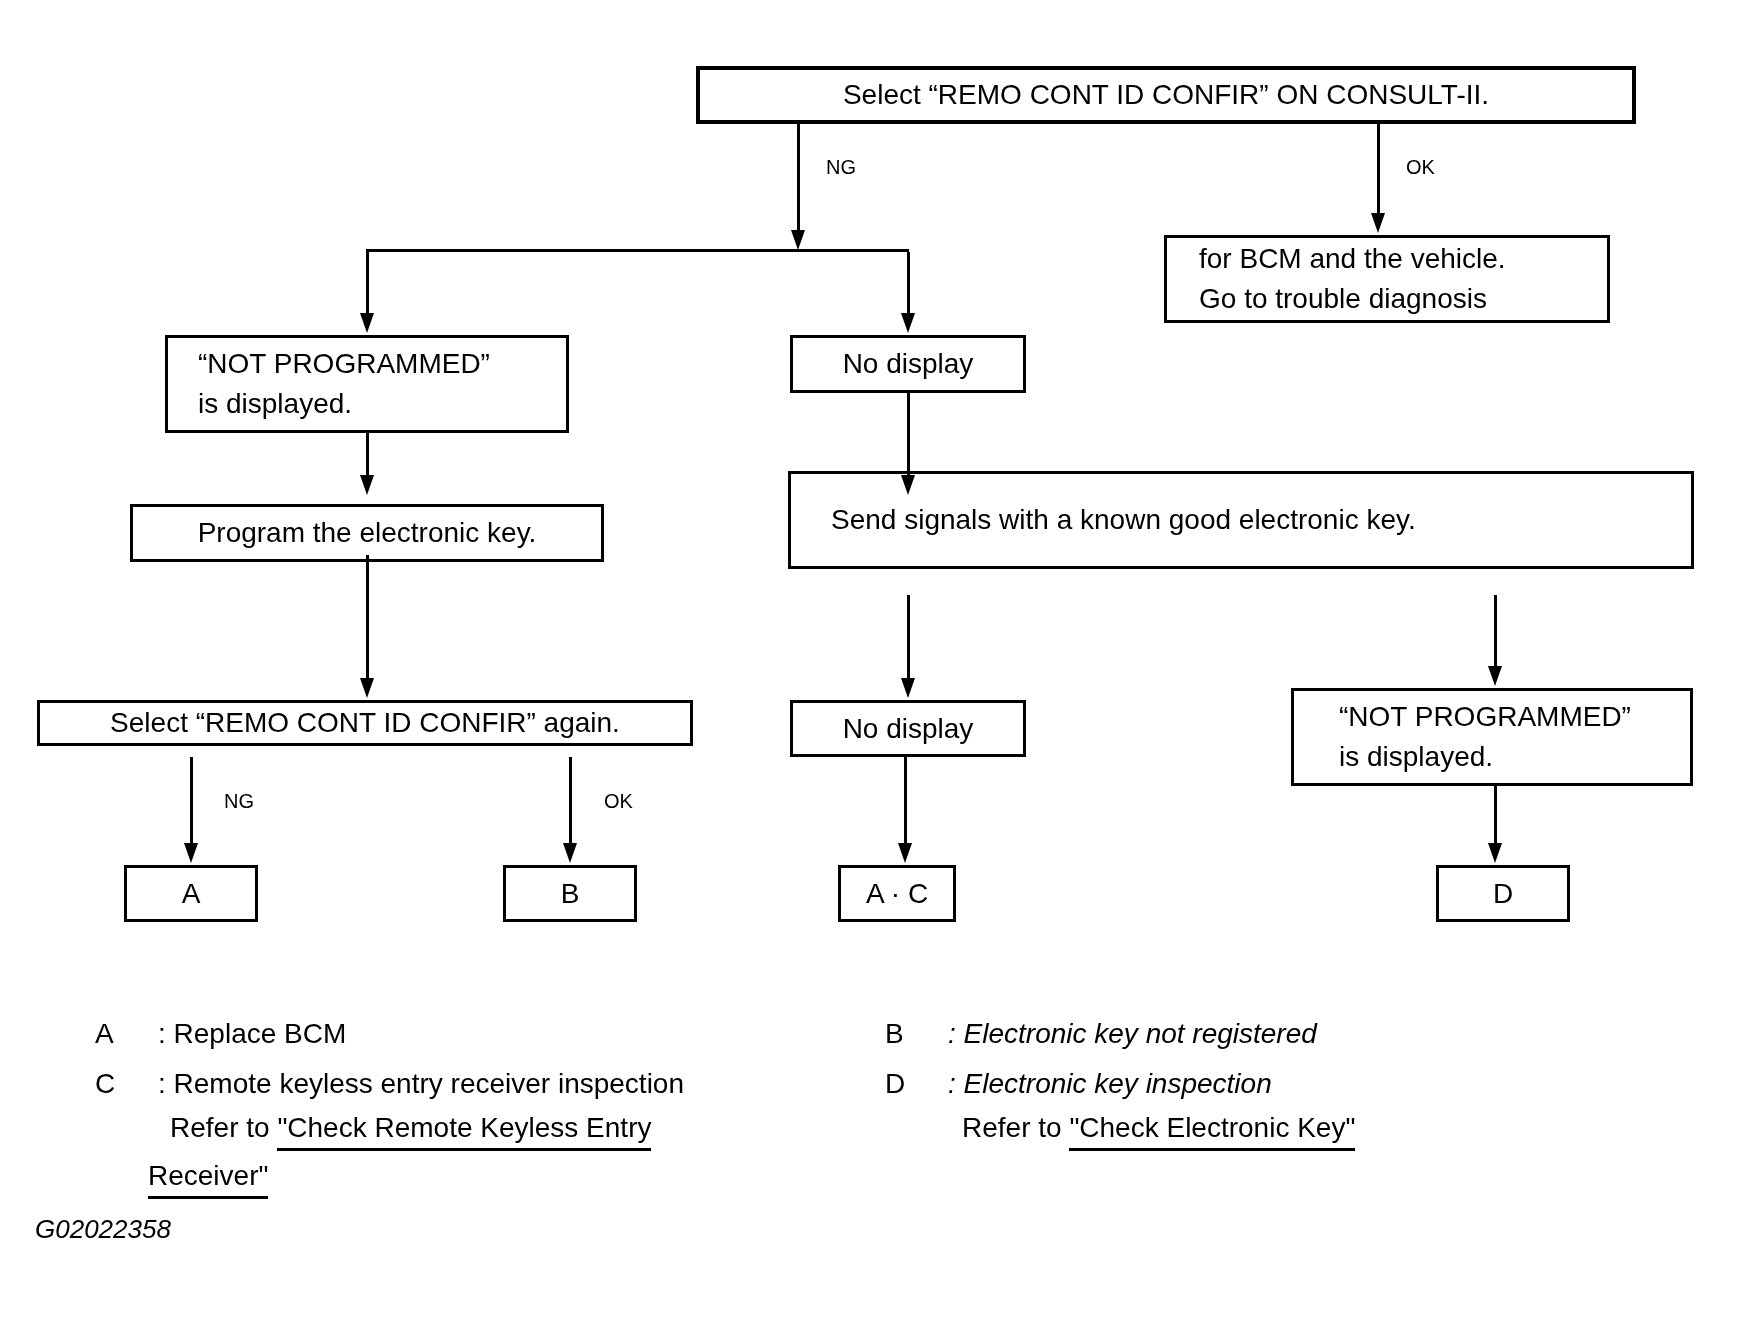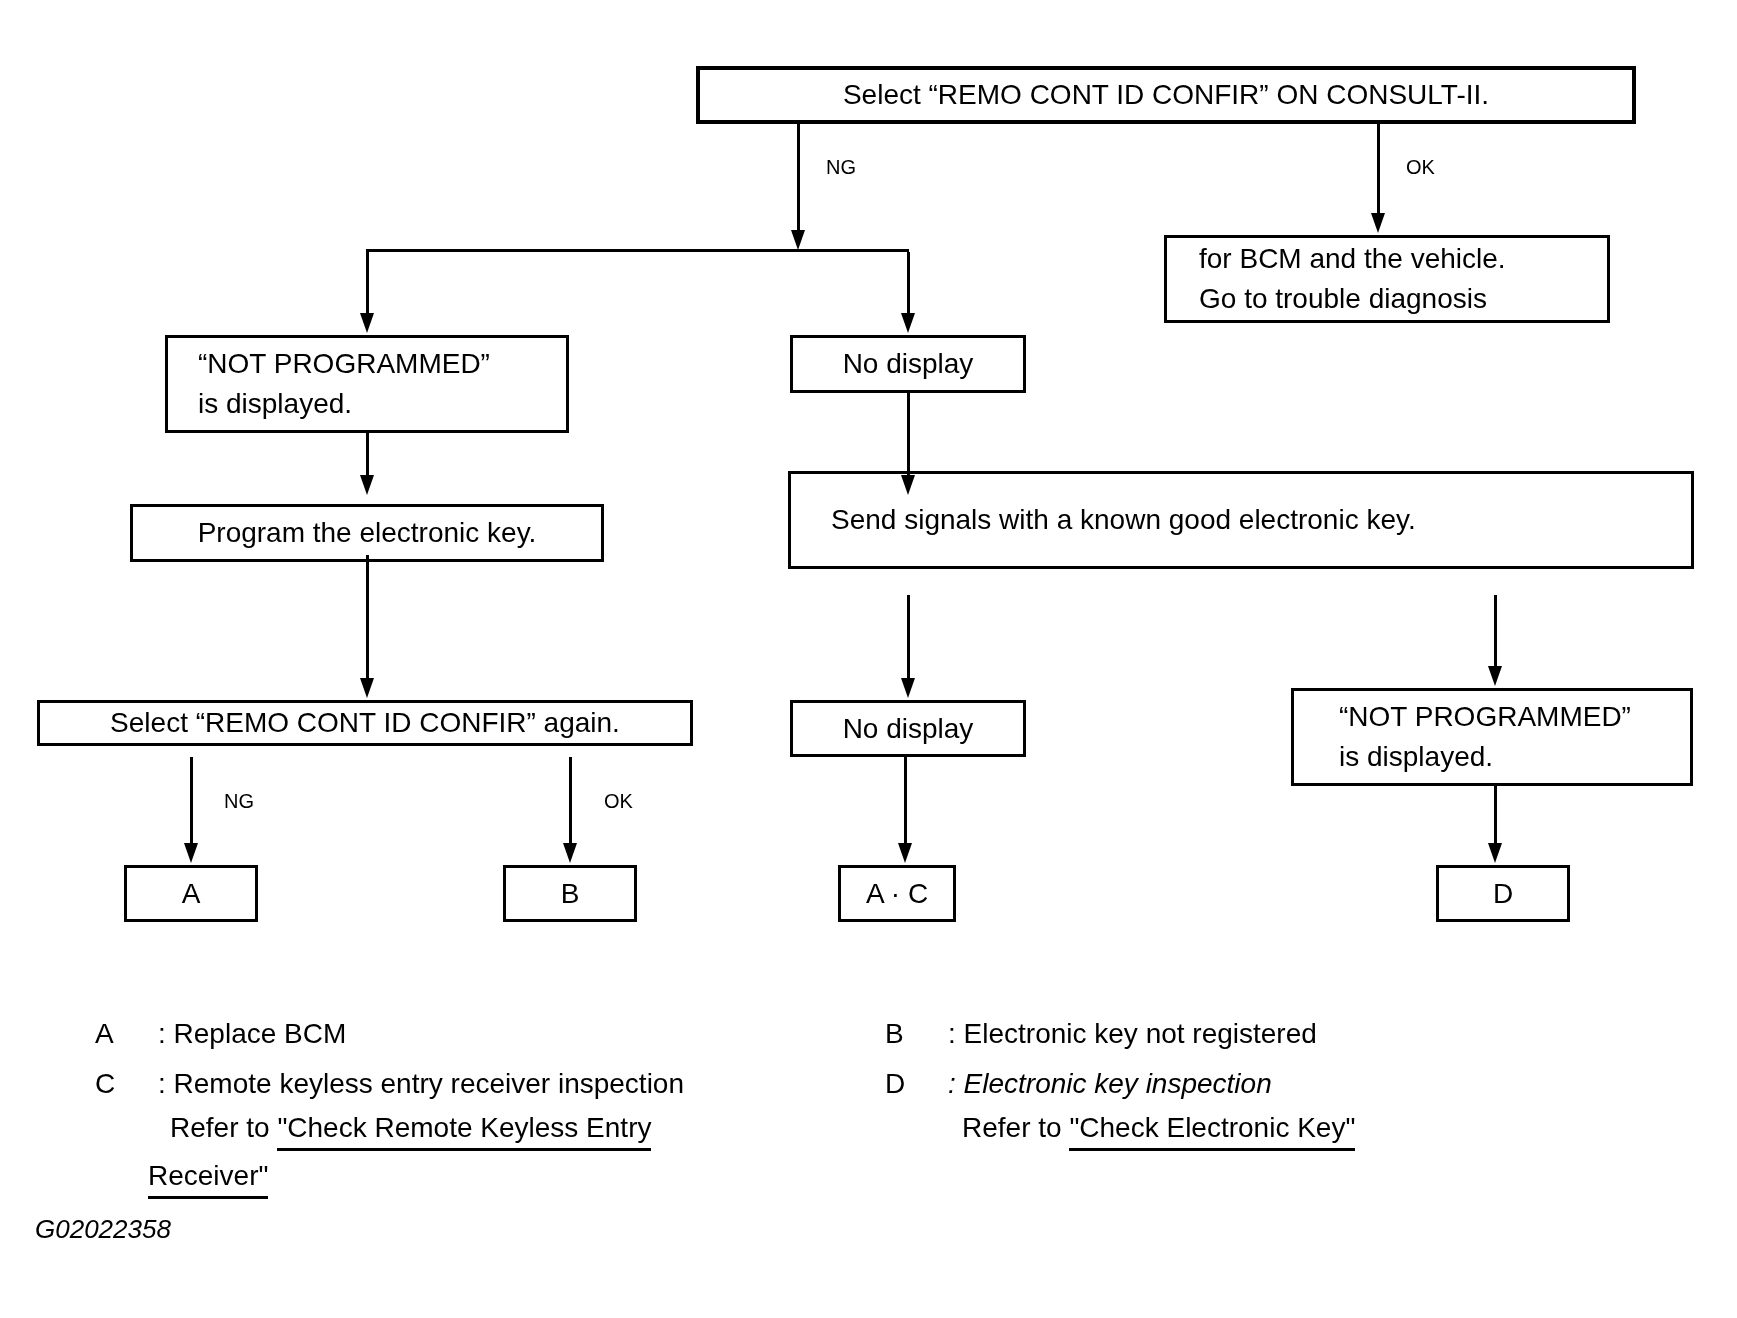--- a/index.html
+++ b/index.html
@@ -101,21 +101,21 @@
 
   <div class="elabel" style="left:826px;top:156px;">NG</div>
   <div class="elabel" style="left:1406px;top:156px;">OK</div>
   <div class="elabel" style="left:224px;top:790px;">NG</div>
   <div class="elabel" style="left:604px;top:790px;">OK</div>
 
   <div class="lg" style="left:95px;top:1018px;">A</div>
   <div class="lg" style="left:158px;top:1018px;">: Replace BCM</div>
 
   <div class="lg" style="left:885px;top:1018px;">B</div>
-  <div class="lg" style="left:948px;top:1018px;">: Electronic key not registered</div>
+  <div class="lg" style="left:948px;top:1018px;font-style:italic;">: Electronic key not registered</div>
 
   <div class="lg" style="left:95px;top:1068px;">C</div>
   <div class="lg" style="left:158px;top:1068px;">: Remote keyless entry receiver inspection</div>
   <div class="lg" style="left:170px;top:1112px;">
     <span>Refer to </span><span class="ref-link">"Check Remote Keyless Entry</span>
   </div>
   <div class="lg" style="left:148px;top:1160px;">
     <span class="ref-link">Receiver"</span>
   </div>
 

